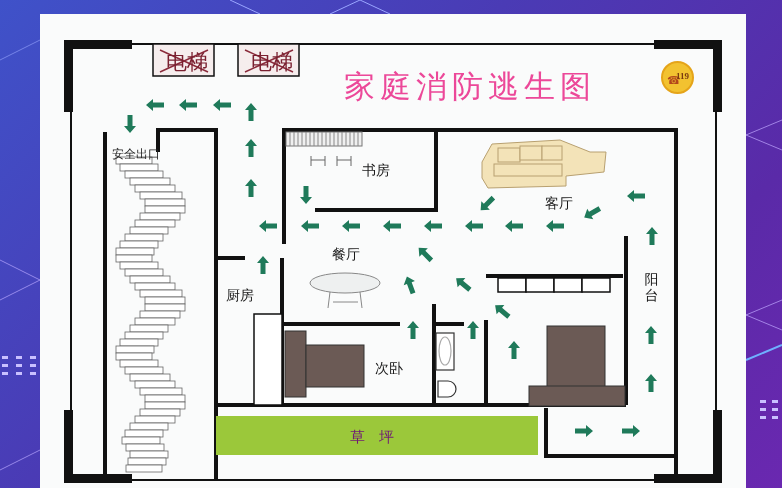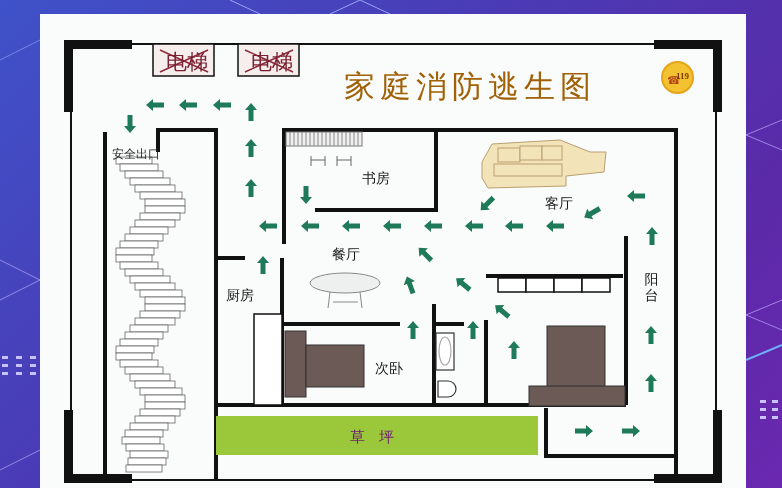--- a/index.html
+++ b/index.html
@@ -1,21 +1,21 @@
 <!DOCTYPE html>
 <html><head>
 <meta charset="utf-8">
 <style>
   html,body{margin:0;padding:0;}
   body{width:782px;height:488px;overflow:hidden;position:relative;font-family:"DejaVu Sans",sans-serif;}
   .bg{position:absolute;inset:0;background:linear-gradient(135deg,#3f52c9 0%,#4a3bb5 40%,#5a2aa8 75%,#6a28b0 100%);}
   .bg svg{position:absolute;inset:0;}
   .paper{position:absolute;left:40px;top:14px;width:706px;height:474px;background:#fafbfb;}
   svg.plan{position:absolute;left:0;top:0;}
-  .title{position:absolute;left:344px;top:66px;font-size:31px;letter-spacing:5px;color:#a16207;font-family:"DejaVu Sans",sans-serif;}
+  .title{position:absolute;left:344px;top:66px;font-size:31px;letter-spacing:5px;color:#ec4899;font-family:"DejaVu Sans",sans-serif;}
   .lbl{position:absolute;font-size:14px;color:#1a1a1a;}
   .lbl.v{writing-mode:vertical-rl;letter-spacing:14px;}
   .exit{position:absolute;left:112px;top:146px;font-size:12px;color:#222;}
   .lawn-lbl{position:absolute;left:350px;top:428px;font-size:15px;color:#701a75;letter-spacing:14px;}
   .elev{position:absolute;font-size:21px;color:#7a2030;}
   .badge{position:absolute;left:661px;top:61px;width:33px;height:33px;border-radius:50%;background:#f2c230;border:2px solid #e5a419;box-sizing:border-box;}
   .badge span{position:absolute;left:13px;top:8px;font-size:9px;color:#7a3a10;font-weight:bold;font-family:Liberation Serif, serif;}
   .badge i{position:absolute;left:4px;top:11px;font-style:normal;font-size:11px;color:#b3471b;}
 </style>
 </head>
@@ -260,19 +260,19 @@
 
 <div class="title">家庭消防逃生图</div>
 
 <div class="badge">
   <i>☎</i>
   <span>119</span>
 </div>
 
 <span class="exit">安全出口</span>
 
-<span class="lbl" style="left:362px;top:162px;margin-top:8px;">书房</span>
+<span class="lbl" style="left:362px;top:162px;">书房</span>
 <span class="lbl" style="left:545px;top:195px;">客厅</span>
 <span class="lbl" style="left:332px;top:246px;">餐厅</span>
 <span class="lbl" style="left:226px;top:287px;">厨房</span>
 <span class="lbl" style="left:375px;top:360px;">次卧</span>
 <span class="lbl v" style="left:643px;top:262px;">阳台</span>
 <span class="lawn-lbl">草坪</span>
 
 </body></html>

